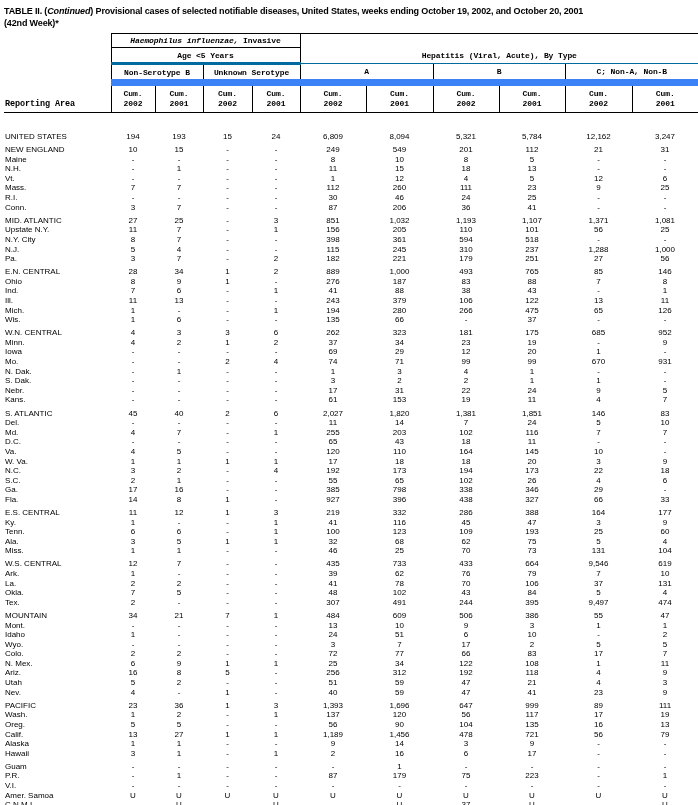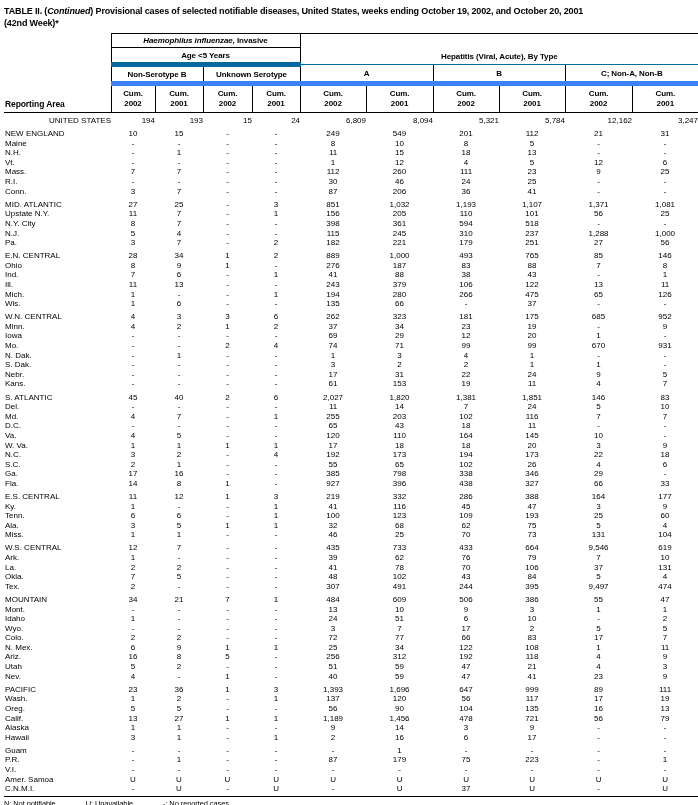--- a/index.html
+++ b/index.html
@@ -4,35 +4,35 @@
 <style>
   html,body { margin:0; padding:0; background:#fff; }
   body { width:698px; height:805px; overflow:hidden; color:#000;
          font-family:"Liberation Sans", sans-serif; }
   .page { padding:6px 0 0 4px; }
   .title { font-weight:bold; font-size:9px; line-height:11.5px; width:690px; letter-spacing:-0.15px; }
   .it { font-style:italic; }
 
   table { border-collapse:collapse; table-layout:fixed; width:694px; margin-top:4px; }
   th, td { padding:0; font-size:8px; }
-  thead th { font-weight:bold; line-height:9px; text-align:center; letter-spacing:-0.1px; }
+  thead th { font-weight:bold; line-height:9px; text-align:center; letter-spacing:-0.1px;font-family:Liberation Mono, monospace; }
 
   th.area-hd { text-align:left; vertical-align:bottom; padding:0 0 3px 1px; font-size:8.5px;
                border-right:1px solid #000; border-bottom:1.5px solid #000;margin-left:38px; }
   th.g1  { border-top:1px solid #000; border-right:1px solid #000; border-bottom:1px solid #000; height:13px; }
   th.g2  { border-top:1px solid #000; border-bottom:1px solid #0369a1; vertical-align:bottom; padding-bottom:3px; }
-  th.age { border-right:1px solid #000; border-bottom:5px solid #0369a1; height:14px; }
-  th.sub { border-bottom:5px solid #3b82f6; height:14px;margin-left:11px; }
+  th.age { border-right:1px solid #000; border-bottom:3px solid #0369a1; height:14px; }
+  th.sub { border-bottom:7px solid #3b82f6; height:14px;margin-left:11px; }
   th.cum { border-bottom:1.5px solid #000; line-height:10px; padding:3px 0 3px; }
   .br    { border-right:1px solid #000; }
 
   tbody td { line-height:9.6px; text-align:center; white-space:nowrap; }
   tbody td.area { text-align:left; padding-left:1px; }
   tbody tr.gap td { height:3.5px; line-height:3.5px; font-size:1px; }
-  tbody tr.first-data td { padding-top:3px;text-align:right; }
+  tbody tr.first-data td { padding-top:19px; }
 
   .footnotes { width:694px; border-top:1.5px solid #000; margin-top:2px; padding-top:2px;
                font-size:7.5px; line-height:9.5px; letter-spacing:-0.1px; }
   .fn-seg { display:inline-block; margin-right:26px; }
 </style>
 </head>
 <body>
 
 <div class="page">
 

